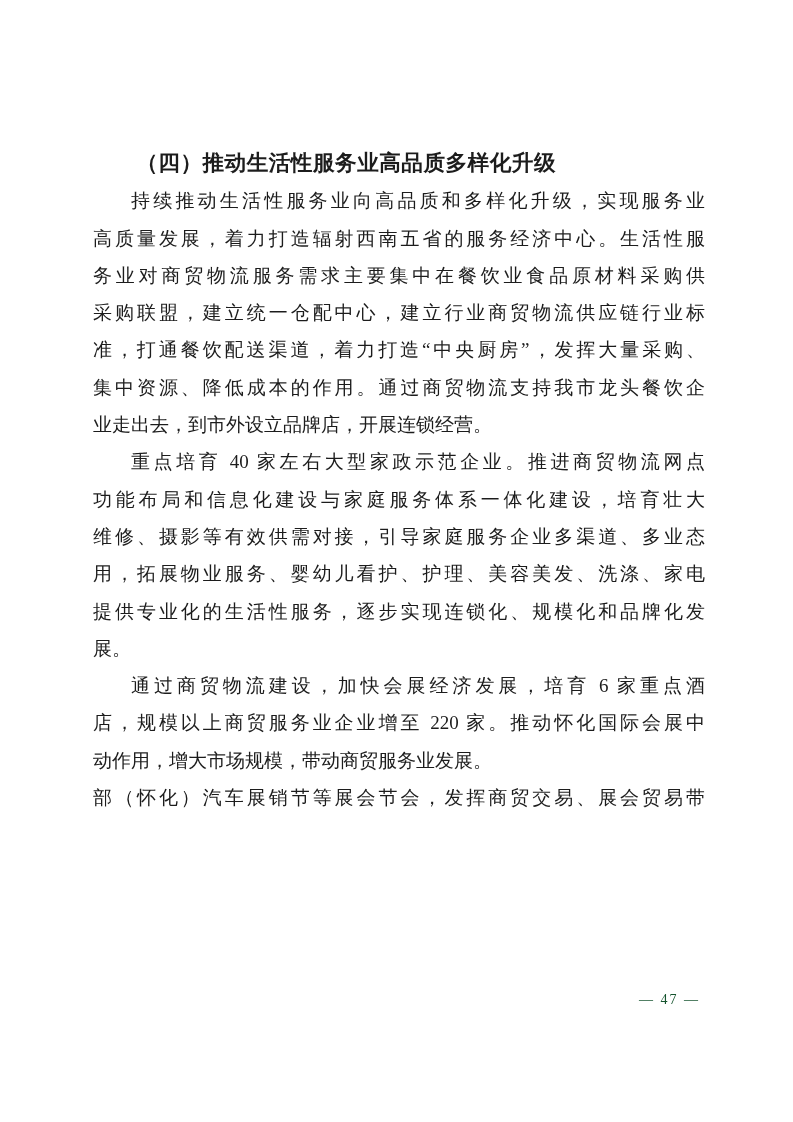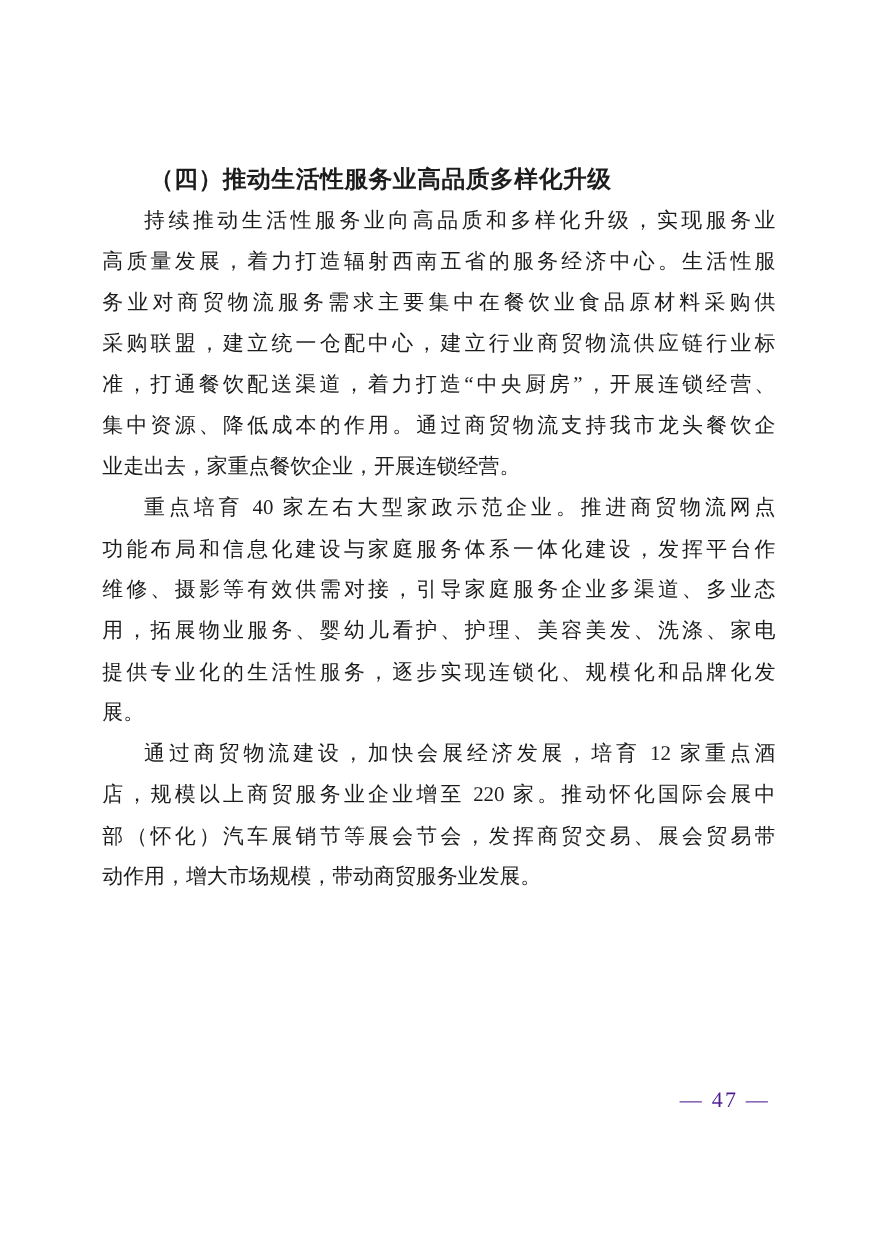--- a/index.html
+++ b/index.html
@@ -51,55 +51,55 @@
   .line.first {
     text-indent: 2em;
   }
   .line.last {
     text-align-last: left;
   }
   .page-number {
     position: absolute;
     top: 988px;
     right: 93px;
-    font-size: 20px;
+    font-size: 14px;
     line-height: 24px;
-    color: #4c1d95;
+    color: #14532d;
     letter-spacing: 2px;
     font-family: Liberation Serif, serif;
   }
 </style>
 </head>
 <body>
 
 <div class="page">
   <div class="content">
     <h2 class="heading">（四）推动生活性服务业高品质多样化升级</h2>
     <div id="paragraphs">
         <div class="paragraph">
           <div class="line first">持续推动生活性服务业向高品质和多样化升级，实现服务业</div>
           <div class="line">高质量发展，着力打造辐射西南五省的服务经济中心。生活性服</div>
           <div class="line">务业对商贸物流服务需求主要集中在餐饮业食品原材料采购供</div>
         </div>
         <div class="paragraph">
           <div class="line">采购联盟，建立统一仓配中心，建立行业商贸物流供应链行业标</div>
-          <div class="line">准，打通餐饮配送渠道，着力打造“中央厨房”，开展连锁经营、</div>
+          <div class="line">准，打通餐饮配送渠道，着力打造“中央厨房”，发挥大量采购、</div>
           <div class="line">集中资源、降低成本的作用。通过商贸物流支持我市龙头餐饮企</div>
-          <div class="line last">业走出去，家重点餐饮企业，开展连锁经营。</div>
+          <div class="line last">业走出去，到市外设立品牌店，开展连锁经营。</div>
         </div>
         <div class="paragraph">
           <div class="line first">重点培育 40 家左右大型家政示范企业。推进商贸物流网点</div>
-          <div class="line">功能布局和信息化建设与家庭服务体系一体化建设，发挥平台作</div>
+          <div class="line">功能布局和信息化建设与家庭服务体系一体化建设，培育壮大</div>
           <div class="line">维修、摄影等有效供需对接，引导家庭服务企业多渠道、多业态</div>
           <div class="line">用，拓展物业服务、婴幼儿看护、护理、美容美发、洗涤、家电</div>
           <div class="line">提供专业化的生活性服务，逐步实现连锁化、规模化和品牌化发</div>
           <div class="line last">展。</div>
         </div>
         <div class="paragraph">
-          <div class="line first">通过商贸物流建设，加快会展经济发展，培育 12 家重点酒</div>
+          <div class="line first">通过商贸物流建设，加快会展经济发展，培育 6 家重点酒</div>
           <div class="line">店，规模以上商贸服务业企业增至 220 家。推动怀化国际会展中</div>
+          <div class="line last">动作用，增大市场规模，带动商贸服务业发展。</div>
           <div class="line">部（怀化）汽车展销节等展会节会，发挥商贸交易、展会贸易带</div>
-          <div class="line last">动作用，增大市场规模，带动商贸服务业发展。</div>
         </div>
       </div>
   </div>
   <div class="page-number">— 47 —</div>
 </div>
 
 </body></html>

